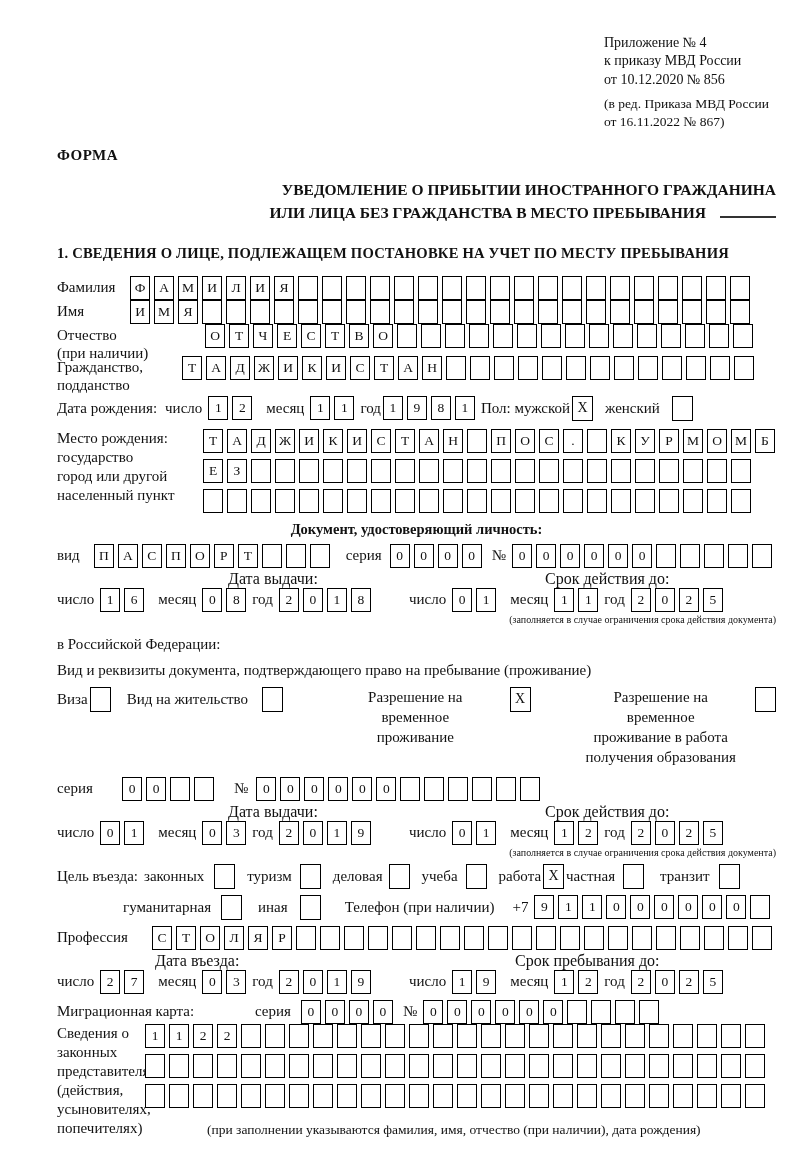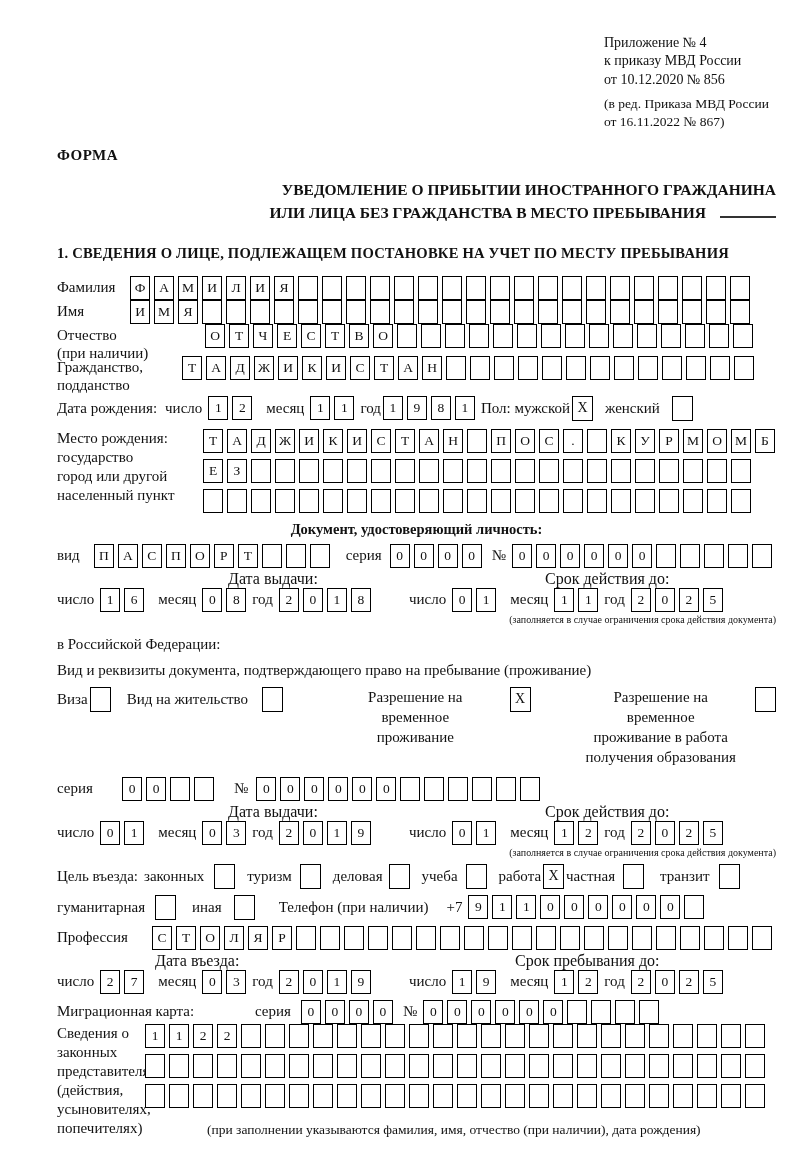--- a/index.html
+++ b/index.html
@@ -529,21 +529,21 @@
     <span class="checkbox gap8"></span>
     <span class="lbl gap12">работа</span>
     <span class="checkbox gap2">X</span>
     <span class="lbl gap2">частная</span>
     <span class="checkbox gap8"></span>
     <span class="lbl gap16">транзит</span>
     <span class="checkbox gap10"></span>
   </div>
 
   <div class="frow phone-row">
-    <span class="lbl" style="">гуманитарная</span>
+    <span class="lbl" style="margin-left:66px;">гуманитарная</span>
     <span class="checkbox gap10"></span>
     <span class="lbl gap16">иная</span>
     <span class="checkbox gap12"></span>
     <span class="lbl gap24">Телефон (при наличии)</span>
     <span class="lbl gap18">+7</span>
     <span class="cells gap6">
         <span class="cell">9</span>
         <span class="cell">1</span>
         <span class="cell">1</span>
         <span class="cell">0</span>

